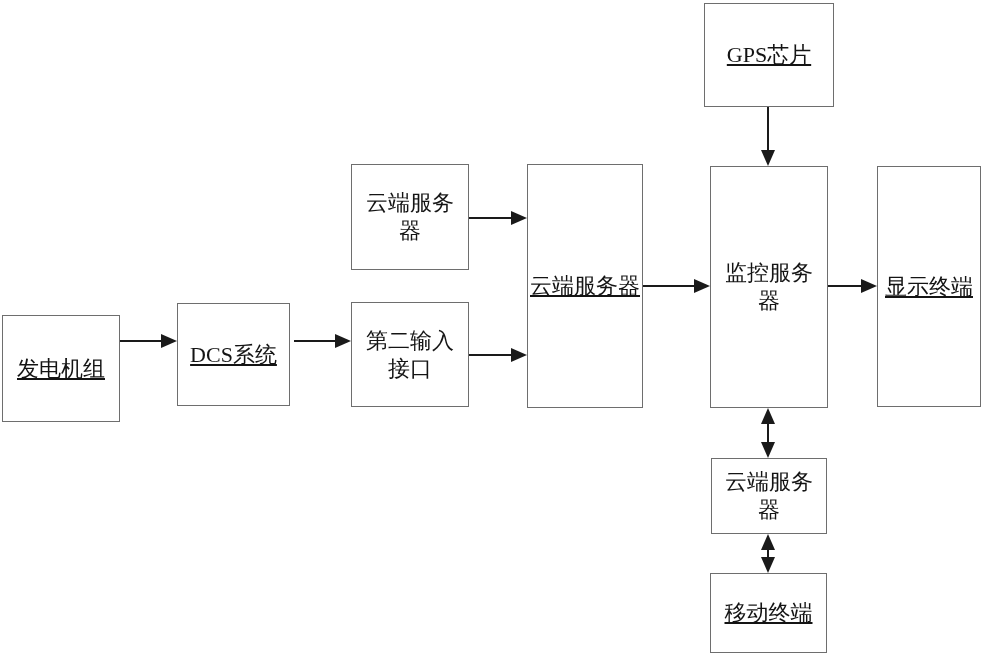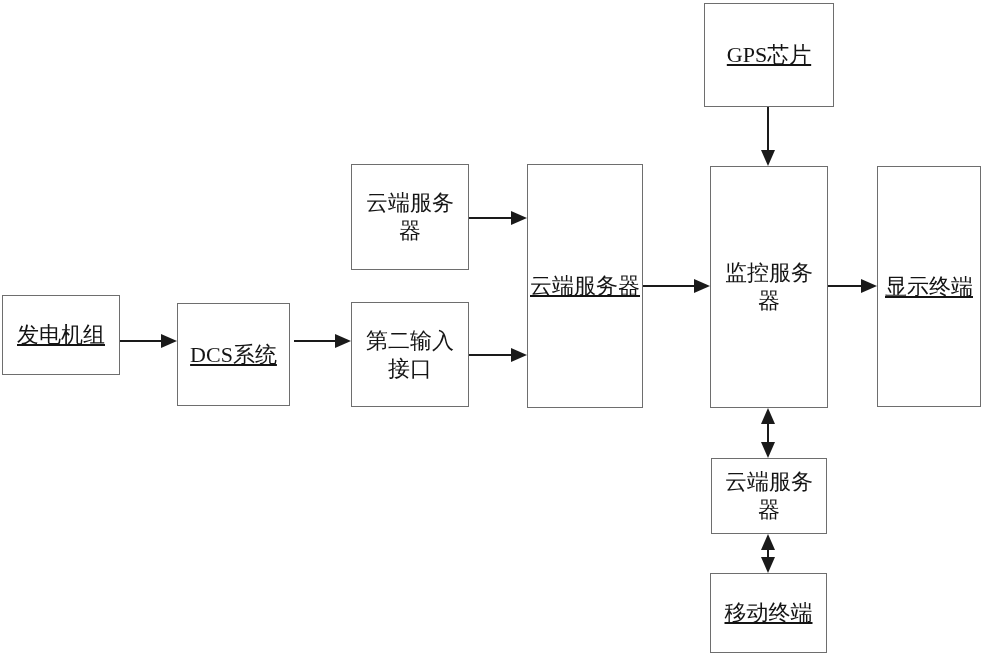--- a/index.html
+++ b/index.html
@@ -32,21 +32,21 @@
         border-top:7px solid transparent;border-bottom:7px solid transparent;
         border-left:16px solid #1a1a1a;}
   .ah-d{position:absolute;width:0;height:0;
         border-left:7px solid transparent;border-right:7px solid transparent;
         border-top:16px solid #1a1a1a;}
   .ah-u{position:absolute;width:0;height:0;
         border-left:7px solid transparent;border-right:7px solid transparent;
         border-bottom:16px solid #1a1a1a;}
 
   
-  #b-generator{left:2px;  top:295px; width:118px; height:80px;}
+  #b-generator{left:2px;  top:315px; width:118px; height:107px;}
   #b-dcs      {left:177px; top:303px; width:113px; height:103px;}
   #b-input1   {left:351px; top:164px; width:118px; height:106px;}
   #b-input2   {left:351px; top:302px; width:118px; height:105px;}
   #b-main     {left:527px; top:164px; width:116px; height:244px;}
   #b-gps      {left:704px; top:3px;   width:130px; height:104px;}
   #b-monitor  {left:710px; top:166px; width:118px; height:242px;}
   #b-display  {left:877px; top:166px; width:104px; height:241px;}
   #b-cloud    {left:711px; top:458px; width:116px; height:76px;}
   #b-mobile   {left:710px; top:573px; width:117px; height:80px;}
 

